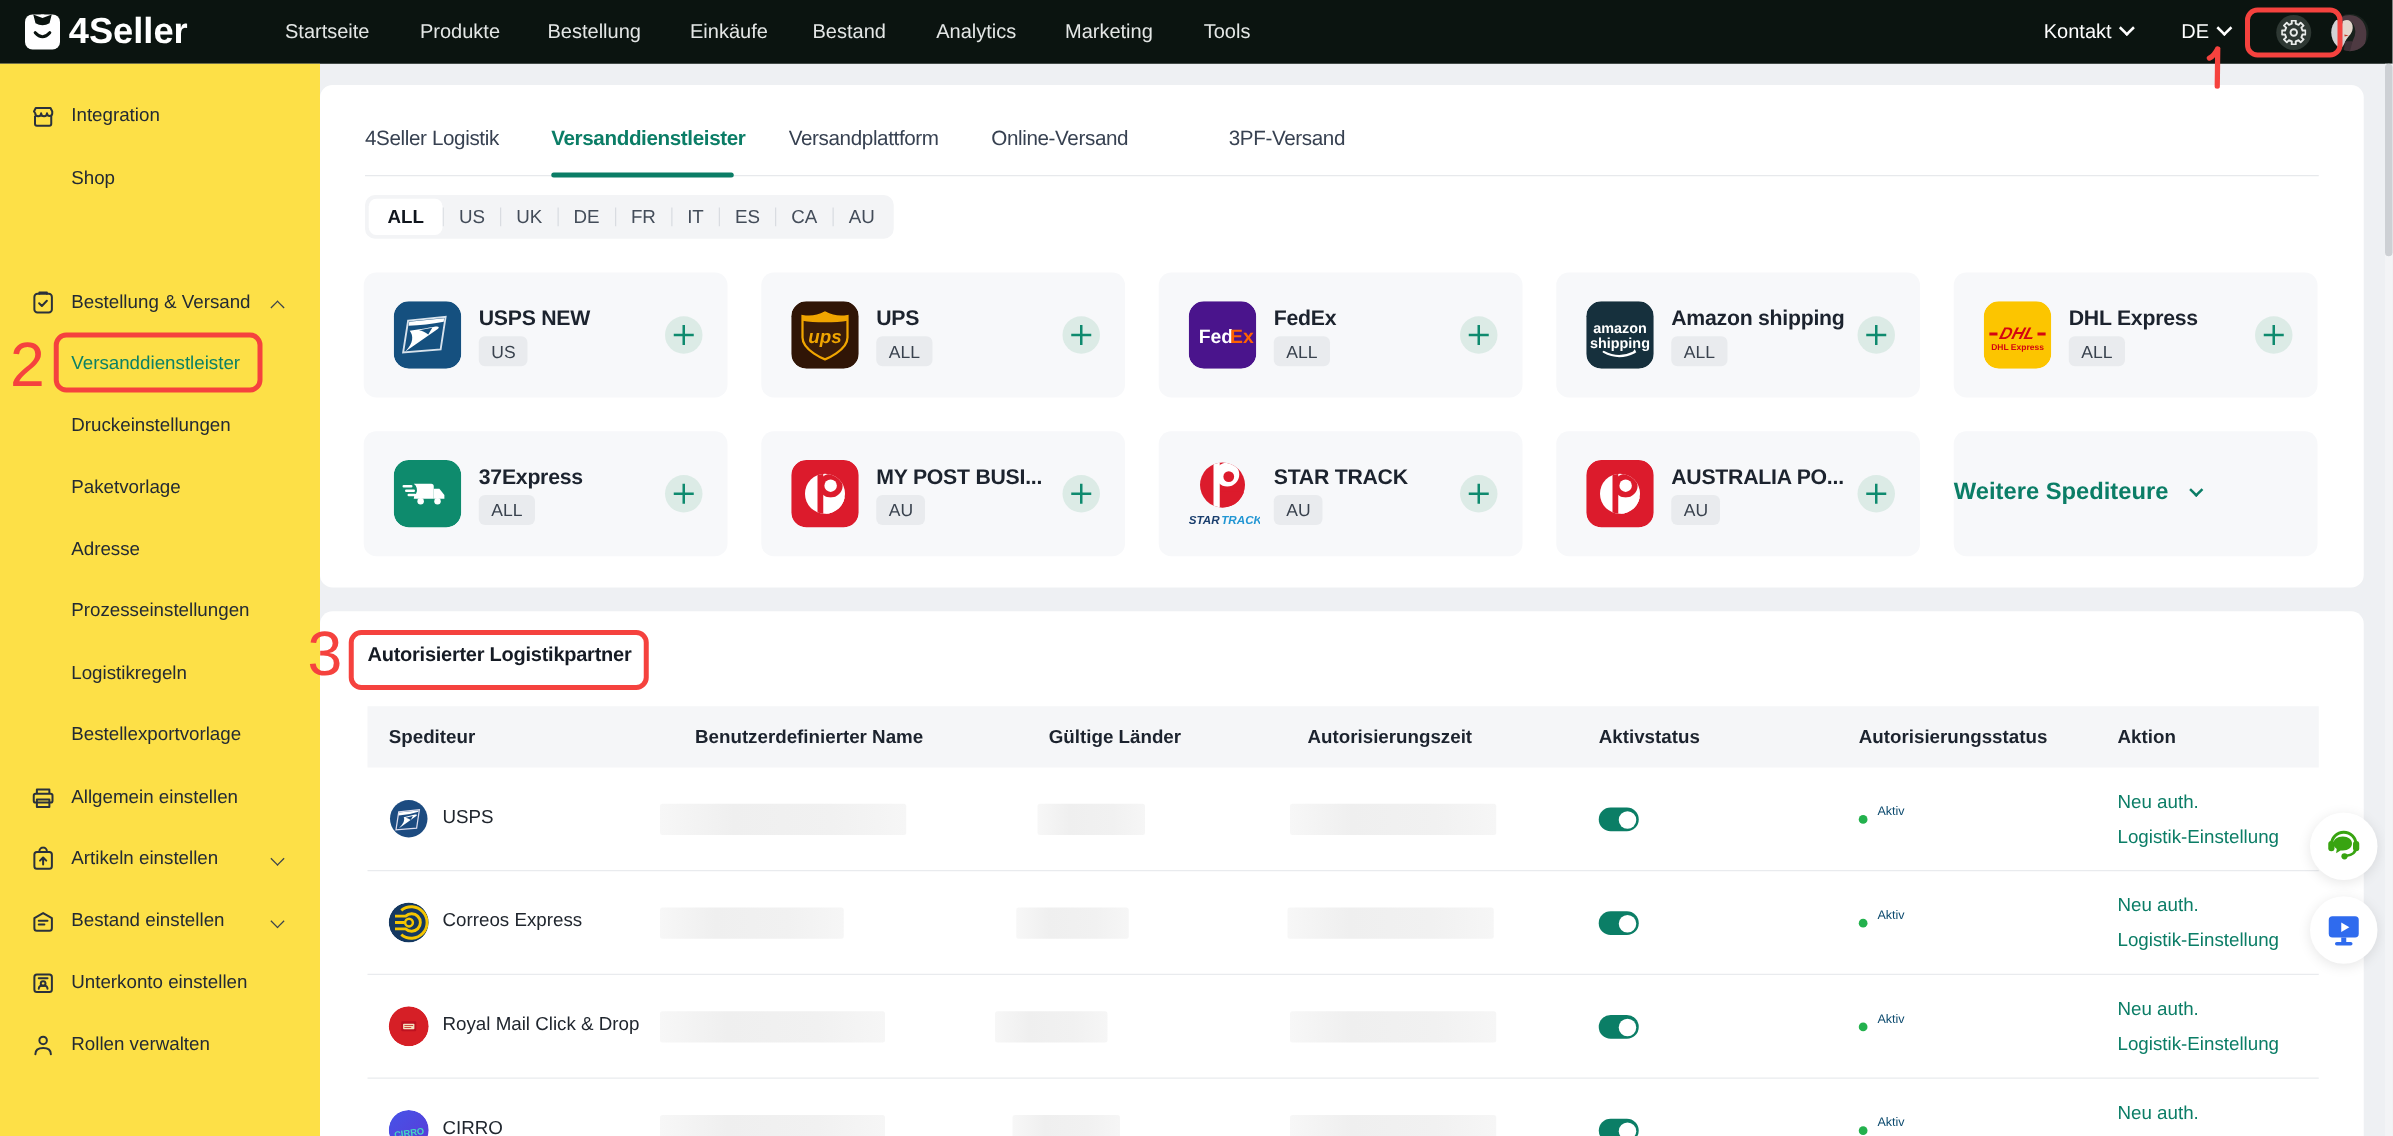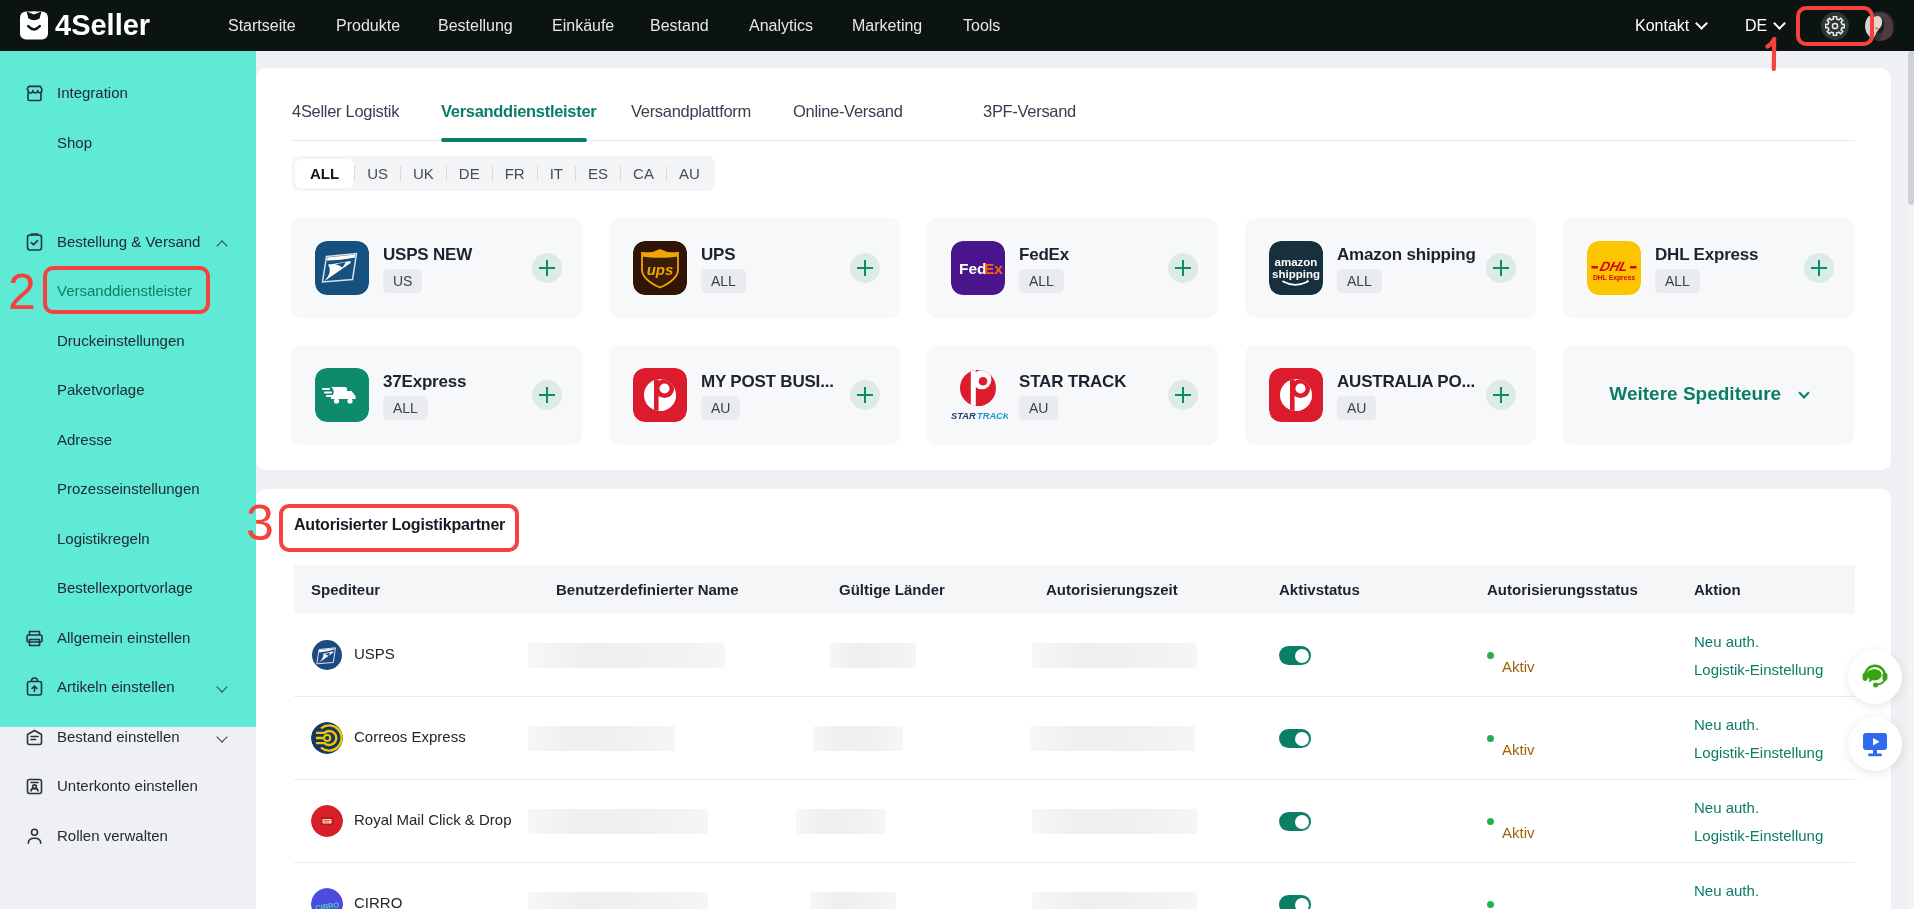--- a/index.html
+++ b/index.html
@@ -3,21 +3,21 @@
 <style>
 *{margin:0;padding:0;box-sizing:border-box}
 html,body{width:1914px;height:909px;overflow:hidden;font-family:"Liberation Sans",sans-serif;background:#eef0f3}
 .abs{position:absolute}
 
 #nav{position:absolute;left:0;top:0;width:1914px;height:51px;background:#0b1410}
 .navitem{position:absolute;top:0;height:52px;line-height:51px;color:#e4e7e6;font-size:16px;font-weight:500}
 #nav .b{color:#fff;font-weight:400}
 .chev{display:inline-block;width:9px;height:9px;border-right:2px solid #fff;border-bottom:2px solid #fff;transform:rotate(45deg);vertical-align:3px;margin-left:8px}
 
-#side{position:absolute;left:0;top:51px;width:256px;height:676px;background:#5eead4}
+#side{position:absolute;left:0;top:51px;width:256px;height:858px;background:#fde047}
 .sitem{position:absolute;left:0;width:256px;height:40px;line-height:40px;font-size:15px;color:#232a33}
 .sitem svg{position:absolute;left:24px;top:10px}
 .sitem .t{position:absolute;left:57px;white-space:nowrap}
 .sitem .cv{position:absolute;right:30px;top:16px;width:8px;height:8px;border-right:1.8px solid #3a424d;border-bottom:1.8px solid #3a424d}
 .down{transform:rotate(45deg)}
 .up{transform:rotate(-135deg);top:20px !important}
 
 .panel{position:absolute;background:#fff;border-radius:10px}
 #p1{left:256px;top:68px;width:1635px;height:402px}
 #p2{left:256px;top:489px;width:1635px;height:420px;border-bottom-left-radius:0;border-bottom-right-radius:0}
@@ -42,21 +42,21 @@
 
 .th{position:absolute;font-size:15px;font-weight:700;color:#1c232e;top:0;line-height:49px;white-space:nowrap}
 #thead{position:absolute;left:294px;top:565px;width:1561px;height:49px;background:#f5f6f8}
 .row{position:absolute;left:294px;width:1561px;height:83px;border-bottom:1px solid #e9ebee}
 .row .nm{position:absolute;left:60px;top:31px;font-size:15px;color:#20262e;white-space:nowrap}
 .row .lg{position:absolute;left:17px;top:25px;width:32px;height:32px;border-radius:50%}
 .ph{position:absolute;height:25px;background:linear-gradient(90deg,#f7f7f7,#efefef 30%,#f1f1f1 70%,#f6f6f6);border-radius:2px;top:29px}
 .tog{position:absolute;left:985px;top:32px;width:32px;height:19px;border-radius:10px;background:#0b7e66}
 .tog:before{content:"";position:absolute;right:2.5px;top:2.5px;width:14px;height:14px;border-radius:50%;background:#fff}
 .dot{position:absolute;left:1193px;top:38px;width:7px;height:7px;border-radius:50%;background:#23b14d}
-.akt{position:absolute;left:1208px;top:44px;font-size:15px;color:#a16207}
+.akt{position:absolute;left:1208px;top:30px;font-size:10px;color:#0c4a6e}
 .lnk1,.lnk2{position:absolute;left:1400px;font-size:15px;color:#0b7d66;white-space:nowrap}
 .lnk1{top:19px}.lnk2{top:47px}
 
 .redbox{position:absolute;border:4px solid #f5423e;border-radius:10px}
 .rednum{position:absolute;color:#f5423e;font-size:50px;font-weight:400}
 
 .fab{position:absolute;width:54px;height:54px;border-radius:50%;background:#fff;box-shadow:0 2px 10px rgba(0,0,0,.10)}
 </style></head>
 <body>
 
@@ -346,21 +346,21 @@
         <circle cx="31.5" cy="20.5" r="5" fill="#fff"></circle>
         <rect x="27.5" y="30" width="17" height="14" fill="#fff"></rect>
         <rect x="21" y="10" width="4.6" height="34" fill="#dc1b2c"></rect>
       </g>
     </svg>
   <div class="ttl">AUSTRALIA PO...</div>
     <div class="cc">AU</div>
     <div class="plus"></div>
 </div>
 <div class="card" style="left:1563px;top:345px">
-  <div class="abs" style="left:0;width:291px;top:38px;text-align:center;font-size:19px;font-weight:700;color:#0b7d66">Weitere Spediteure &nbsp;<span class="chev" style="border-color:#0b7d66;width:8px;height:8px"></span></div>
+  <div class="abs" style="left:0;width:291px;top:38px;font-size:19px;font-weight:700;color:#0b7d66">Weitere Spediteure &nbsp;<span class="chev" style="border-color:#0b7d66;width:8px;height:8px"></span></div>
 </div>
 
 <div class="panel" id="p2"></div>
 <div class="abs" style="left:294px;top:516px;font-size:16px;letter-spacing:-0.2px;font-weight:700;color:#151b24">Autorisierter Logistikpartner</div>
 <div id="thead">
   <div class="th" style="left:17px">Spediteur</div>
   <div class="th" style="left:262px">Benutzerdefinierter Name</div>
   <div class="th" style="left:545px">Gültige Länder</div>
   <div class="th" style="left:752px">Autorisierungszeit</div>
   <div class="th" style="left:985px">Aktivstatus</div>

